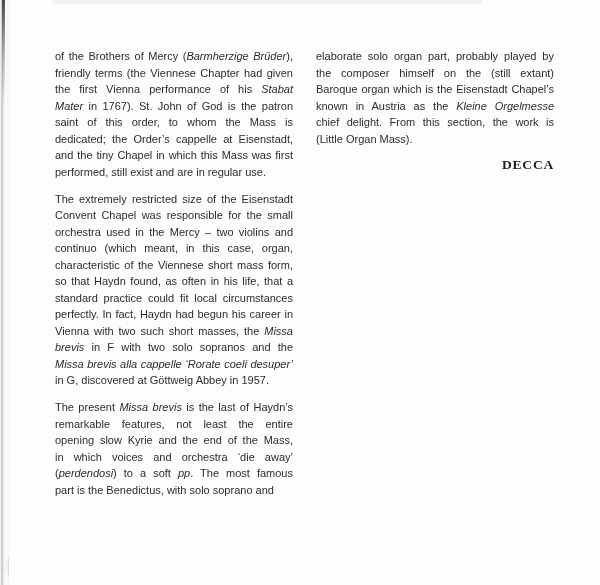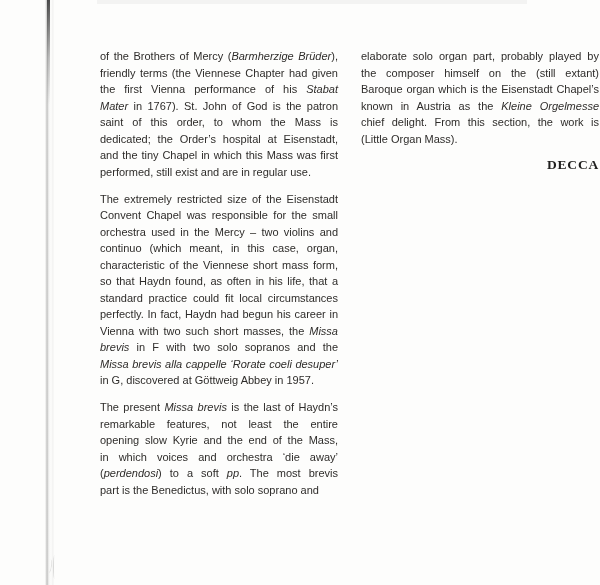--- a/index.html
+++ b/index.html
@@ -6,21 +6,20 @@
   body {
     width: 600px; height: 585px;
     position: relative;
     overflow: hidden;
     background: #fdfdfc;
     font-family: "Liberation Sans", sans-serif;
   }
   .page {
     position: absolute; inset: 0;
     color: #2e2c2a;
-    margin-left: 45px;
   }
   
   .spine {
     position: absolute; left: 0; top: 0; width: 12px; height: 585px;
     background: linear-gradient(90deg,
       #f6f6f5 0px, #e9e9e8 1px, #bdbdbc 2px, #dededd 3px,
       #f4f4f3 4px, #fdfdfc 6px, #f1f1f0 8px, #fdfdfc 9px);
   }
   .spine-top {
     position: absolute; left: 2px; top: 0; width: 3px; height: 105px;
@@ -73,21 +72,21 @@
   <div class="spine-top"></div>
   <div class="top-band"></div>
 
   <div class="col col-left">
       <div class="para">
         <div class="line"><span>of the Brothers of Mercy (</span><span class="it">Barmherzige Brüder</span><span>),</span></div>
         <div class="line"><span>friendly terms (the Viennese Chapter had given</span></div>
         <div class="line"><span>the first Vienna performance of his </span><span class="it">Stabat</span></div>
         <div class="line"><span class="it">Mater</span><span> in 1767). St. John of God is the patron</span></div>
         <div class="line"><span>saint of this order, to whom the Mass is</span></div>
-        <div class="line"><span>dedicated; the Order’s hospital at Eisenstadt,</span></div>
+        <div class="line"><span>dedicated; the Order’s cappelle at Eisenstadt,</span></div>
         <div class="line"><span>and the tiny Chapel in which this Mass was first</span></div>
         <div class="line last"><span>performed, still exist and are in regular use.</span></div>
       </div>
       <div class="para">
         <div class="line"><span>The extremely restricted size of the Eisenstadt</span></div>
         <div class="line"><span>Convent Chapel was responsible for the small</span></div>
         <div class="line"><span>orchestra used in the Mercy – two violins and</span></div>
         <div class="line"><span>continuo (which meant, in this case, organ,</span></div>
         <div class="line"><span>characteristic of the Viennese short mass form,</span></div>
         <div class="line"><span>so that Haydn found, as often in his life, that a</span></div>
@@ -96,21 +95,21 @@
         <div class="line"><span>Vienna with two such short masses, the </span><span class="it">Missa</span></div>
         <div class="line"><span class="it">brevis</span><span> in F with two solo sopranos and the</span></div>
         <div class="line"><span class="it">Missa brevis alla cappelle ‘Rorate coeli desuper’</span></div>
         <div class="line last"><span>in G, discovered at Göttweig Abbey in 1957.</span></div>
       </div>
       <div class="para">
         <div class="line"><span>The present </span><span class="it">Missa brevis</span><span> is the last of Haydn’s</span></div>
         <div class="line"><span>remarkable features, not least the entire</span></div>
         <div class="line"><span>opening slow Kyrie and the end of the Mass,</span></div>
         <div class="line"><span>in which voices and orchestra ‘die away’</span></div>
-        <div class="line"><span>(</span><span class="it">perdendosi</span><span>) to a soft </span><span class="it">pp</span><span>. The most brevis</span></div>
+        <div class="line"><span>(</span><span class="it">perdendosi</span><span>) to a soft </span><span class="it">pp</span><span>. The most famous</span></div>
         <div class="line last"><span>part is the Benedictus, with solo soprano and</span></div>
       </div>
     </div>
 
   <div class="col col-right">
       <div class="para">
         <div class="line"><span>elaborate solo organ part, probably played by</span></div>
         <div class="line"><span>the composer himself on the (still extant)</span></div>
         <div class="line"><span>Baroque organ which is the Eisenstadt Chapel’s</span></div>
         <div class="line"><span>known in Austria as the </span><span class="it">Kleine Orgelmesse</span></div>

